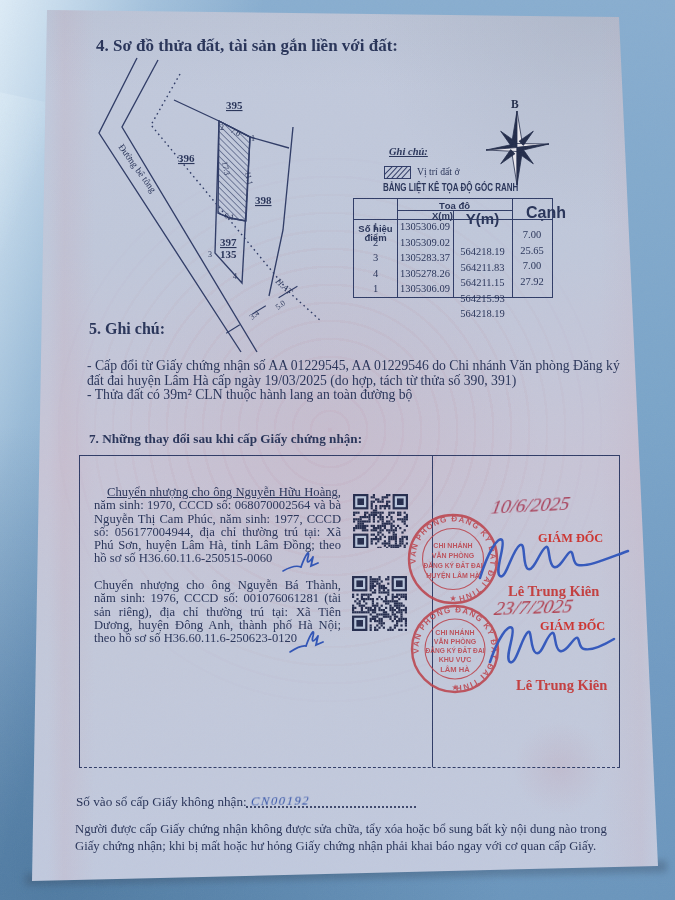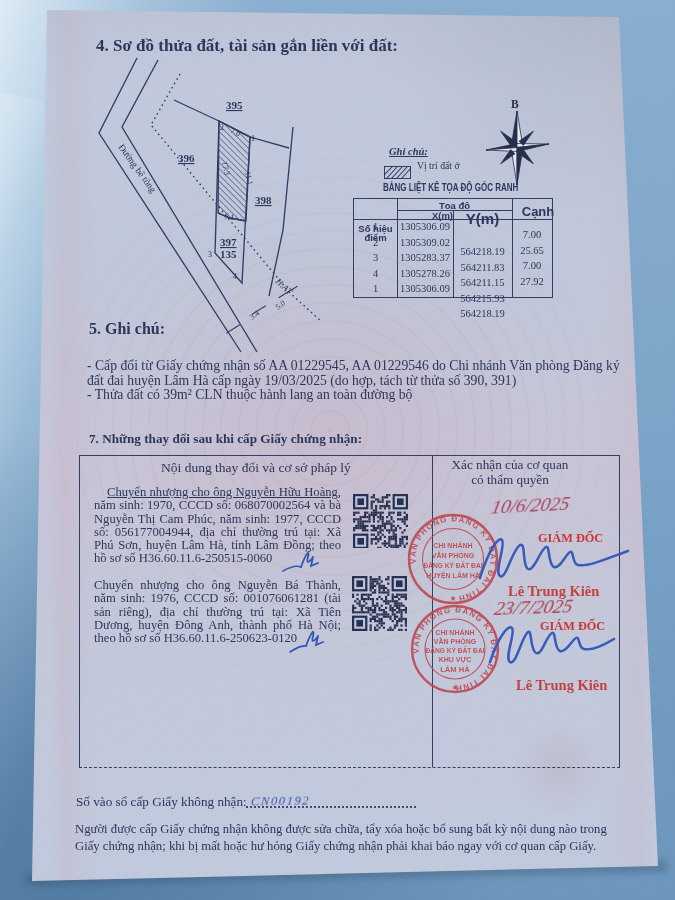--- a/index.html
+++ b/index.html
@@ -152,21 +152,21 @@
   <rect x="0.5" y="0.5" width="26" height="12" fill="none" stroke="#2a3763" stroke-width="1"></rect>
   <g stroke="#2a3763" stroke-width="1.05">
     <line x1="2" y1="13" x2="14" y2="0"></line>
       <line x1="7" y1="13" x2="19" y2="0"></line>
     <line x1="12" y1="13" x2="24" y2="0"></line>
       <line x1="17" y1="13" x2="27" y2="2"></line>
     <line x1="-3" y1="12" x2="9" y2="0"></line>
   </g>
 </svg>
 
-<div class="abs ink ser" style="left:417px;top:160px;font-size:9.7px;">Vị trí đất ở</div>
+<div class="abs ink ser" style="left:417px;top:166px;font-size:9.7px;">Vị trí đất ở</div>
 
 <div class="abs ink san b" style="left:383px;top:182px;font-size:10px;transform:scaleX(.8);transform-origin:0 0;white-space:nowrap;">BẢNG LIỆT KÊ TỌA ĐỘ GÓC RANH</div>
 
 <div class="abs" style="left:353px;top:198px;width:198px;height:98px;border:1.3px solid #2a3763;font-size:10px;color:#232f55;">
 
   <div class="abs" style="left:43px;top:0;width:0;height:98px;border-left:1.2px solid #2a3763;"></div>
 
   <div class="abs" style="left:99px;top:10.5px;width:0;height:87.5px;border-left:1.2px solid #2a3763;"></div>
 
   <div class="abs" style="left:158px;top:0;width:0;height:98px;border-left:1.2px solid #2a3763;"></div>
@@ -176,44 +176,42 @@
   <div class="abs" style="left:0;top:20px;width:198px;height:0;border-top:1.2px solid #2a3763;"></div>
 
   <div class="abs san b" style="left:0;top:1.5px;width:43px;text-align:center;font-size:9.5px;line-height:9px;margin-top:23px;">Số hiệu<br>điểm</div>
 
   <div class="abs san b" style="left:43px;top:0.5px;width:115px;text-align:center;font-size:9.5px;">Tọa độ</div>
 
   <div class="abs san b" style="left:43px;top:10.5px;width:56px;text-align:right;font-size:9.5px;">X(m)</div>
 
   <div class="abs san b" style="left:99px;top:10.5px;width:59px;text-align:center;font-size:15px;">Y(m)</div>
 
-  <div class="abs san b" style="left:164px;top:5px;width:40px;text-align:center;font-size:13px;">Cạnh</div>
+  <div class="abs san b" style="left:172px;top:5px;width:40px;text-align:left;font-size:16px;">Cạnh</div>
 
   <div class="abs ser" style="left:0;top:20px;width:43px;text-align:center;font-size:10.5px;line-height:15.6px;">1<br>2<br>3<br>4<br>1</div>
 
   <div class="abs ser" style="left:43px;top:20px;width:56px;text-align:center;font-size:10.5px;line-height:15.6px;">1305306.09<br>1305309.02<br>1305283.37<br>1305278.26<br>1305306.09</div>
 
   <div class="abs ser" style="left:99px;top:20px;width:59px;text-align:center;font-size:10.5px;line-height:15.6px;margin-top:25px;">564218.19<br>564211.83<br>564211.15<br>564215.93<br>564218.19</div>
 
   <div class="abs ser" style="left:158px;top:28px;width:40px;text-align:center;font-size:10.5px;line-height:15.6px;">7.00<br>25.65<br>7.00<br>27.92</div>
 </div>
 
 <div class="abs ink ser b" style="left:89px;top:320px;font-size:16px;">5. Ghi chú:</div>
 
 <div class="abs ink ser" style="left:87px;top:352px;width:545px;font-size:13.7px;line-height:14.6px;margin-top:7px;">- Cấp đổi từ Giấy chứng nhận số AA 01229545, AA 01229546 do Chi nhánh Văn phòng Đăng ký đất đai huyện Lâm Hà cấp ngày 19/03/2025 (do hợp, tách từ thửa số 390, 391)<br>- Thửa đất có 39m² CLN thuộc hành lang an toàn đường bộ</div>
 
 <div class="abs ink ser b" style="left:89px;top:431px;font-size:13.2px;">7. Những thay đổi sau khi cấp Giấy chứng nhận:</div>
 
 <div class="abs" style="left:79px;top:455px;width:539px;height:311px;border:1.3px solid #2a3763;border-bottom:1.3px dashed #2a3763;">
 
   <div class="abs" style="left:352px;top:0;width:0;height:311px;border-left:1.2px solid #2a3763;"></div>
 
-  <div class="abs ink ser" style="left:0;top:4px;width:352px;text-align:center;font-size:13.5px;">Nội dung thay đổi và cơ sở pháp lý</div>
-
-  <div class="abs ink ser" style="left:352px;top:2px;width:156px;text-align:center;font-size:13.2px;line-height:14.8px;">Xác nhận của cơ quan<br>có thẩm quyền</div>
+
 </div>
 
 <div class="abs ink ser" style="left:94px;top:486px;width:247px;font-size:12.6px;line-height:13.3px;text-align:justify;text-indent:13px;"><u>Chuyển nhượng cho ông Nguyễn Hữu Hoàng,</u> năm sinh: 1970, CCCD số: 068070002564 và bà Nguyễn Thị Cam Phúc, năm sinh: 1977, CCCD số: 056177004944, địa chỉ thường trú tại: Xã Phú Sơn, huyện Lâm Hà, tỉnh Lâm Đồng; theo hồ sơ số H36.60.11.6-250515-0060</div>
 
 <div class="abs ink ser" style="left:94px;top:579px;width:247px;font-size:12.6px;line-height:13.3px;text-align:justify;">Chuyển nhượng cho ông Nguyễn Bá Thành, năm sinh: 1976, CCCD số: 001076061281 (tài sản riêng), địa chỉ thường trú tại: Xã Tiên Dương, huyện Đông Anh, thành phố Hà Nội; theo hồ sơ số H36.60.11.6-250623-0120</div>
 
 <svg class="abs" style="left:353px;top:494px;" width="55" height="54" viewBox="0 0 55 54" id="qr1">
     <rect x="19.8" y="0" width="2.2" height="2.2" fill="#20284a"></rect>
     <rect x="33" y="0" width="2.2" height="2.2" fill="#20284a"></rect>
     <rect x="35.2" y="0" width="2.2" height="2.2" fill="#20284a"></rect>

